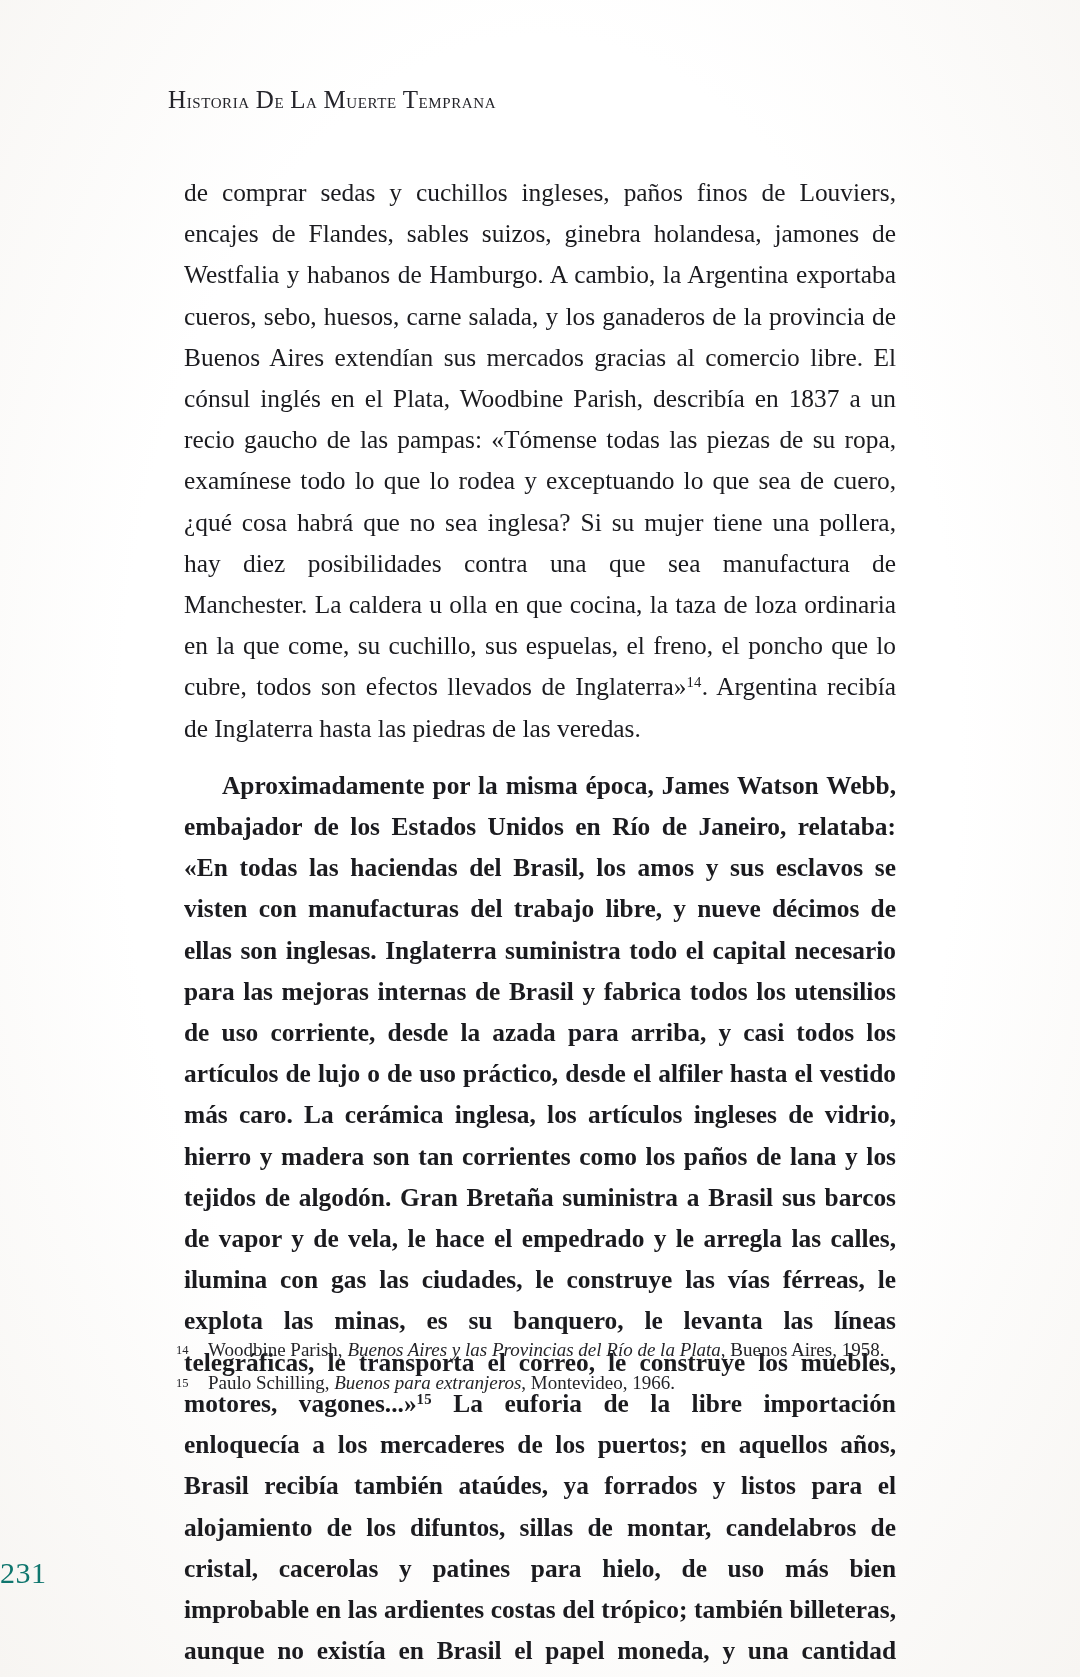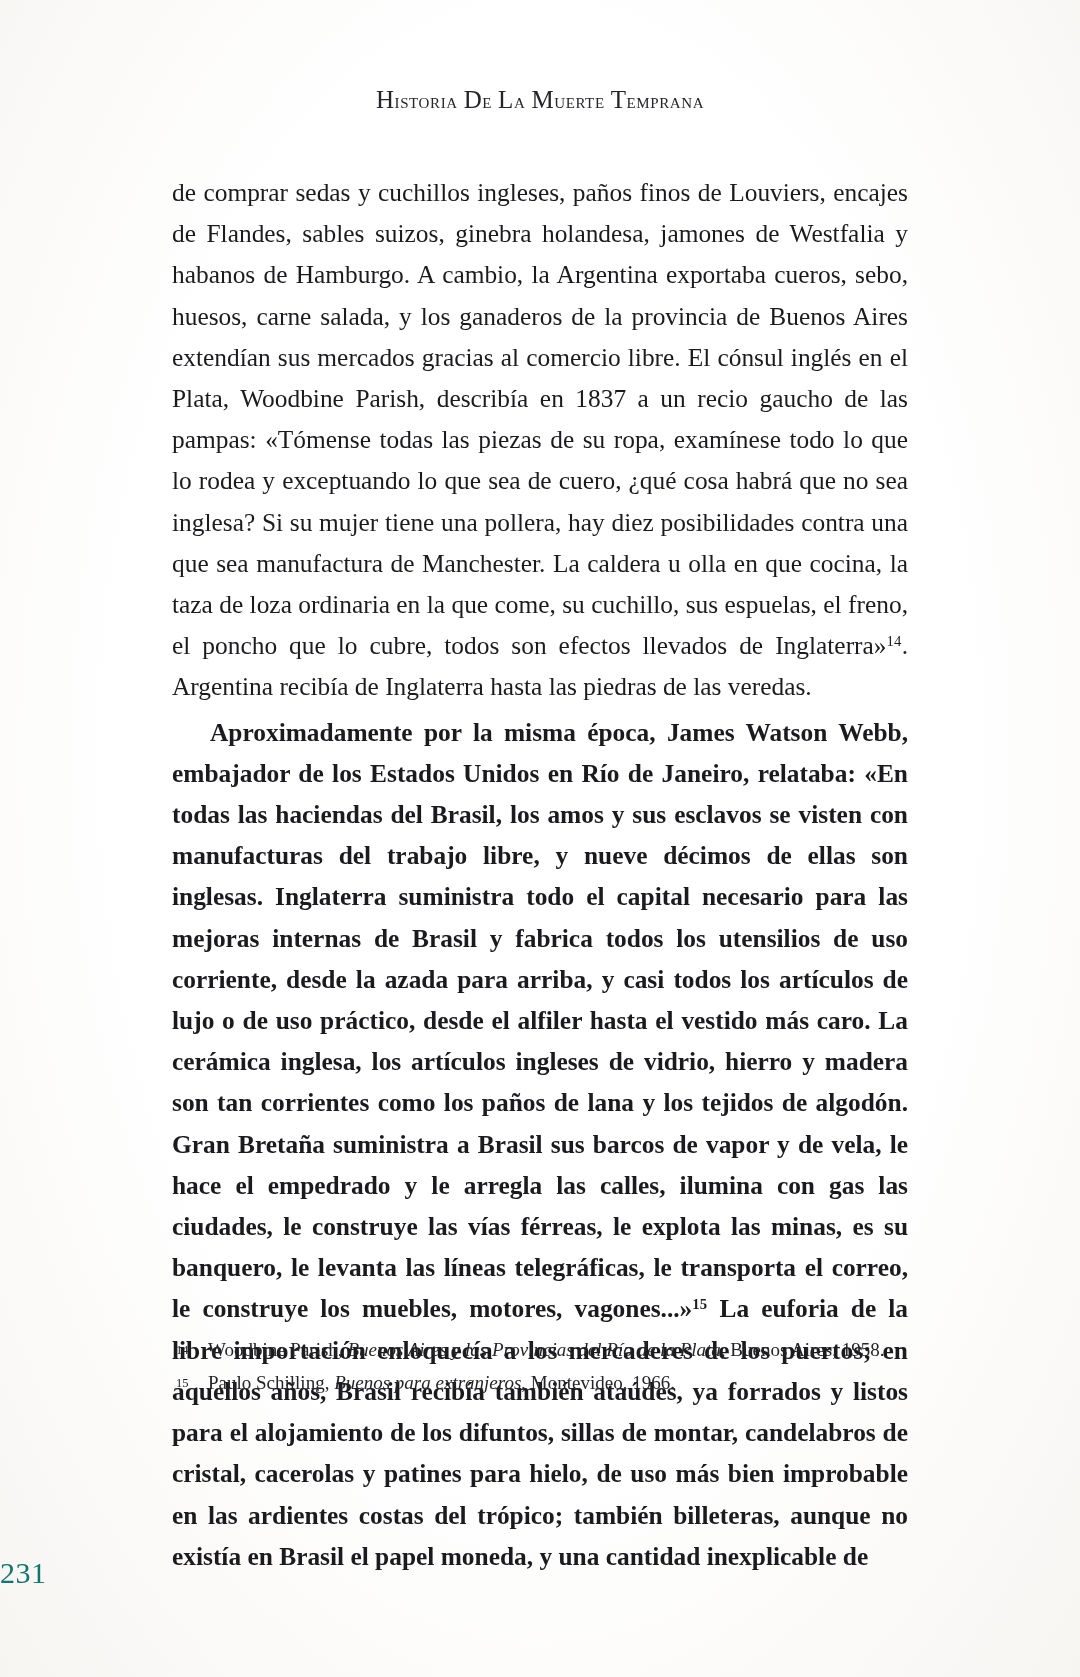--- a/index.html
+++ b/index.html
@@ -34,33 +34,32 @@
 
   .content {
     position: relative;
     width: 744px;
     margin: 0 auto;
     padding-top: 86px;
   }
 
   
   .running-head {
-    text-align: center;
     font-variant: small-caps;
     font-size: 21.5px;
     letter-spacing: 0.6px;
     color: #24242a;
     margin-bottom: 58px;
     white-space: nowrap;
   }
   .running-head .rh-cap { font-size: 25px; }
 
   
   .body-text p {
-    margin: 4px;
+    margin: 16px;
     font-size: 25.4px;
     line-height: 41.2px;
     text-align: justify;
     text-justify: inter-word;
     color: #1b1b1f;
     hyphens: manual;
   }
   .body-text p.indent {
     text-indent: 38px;
   }

